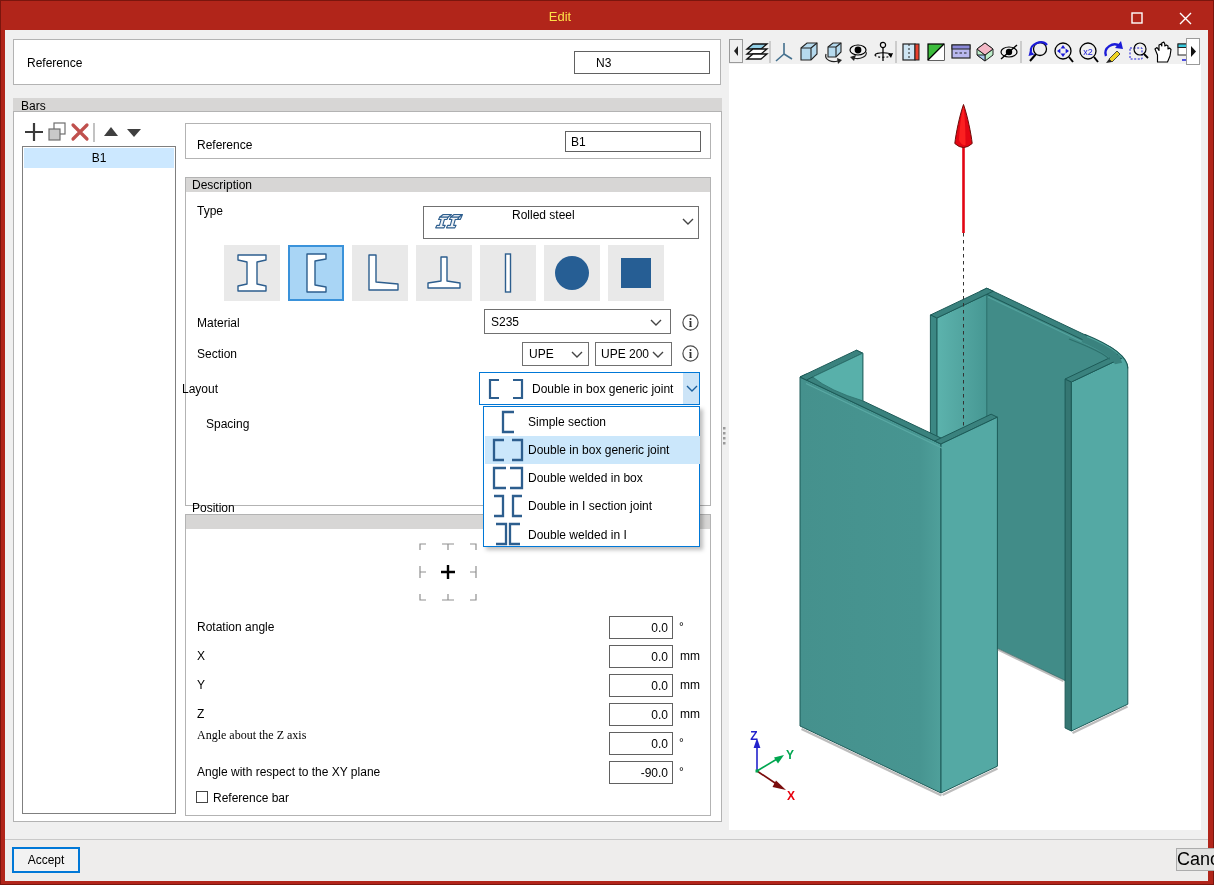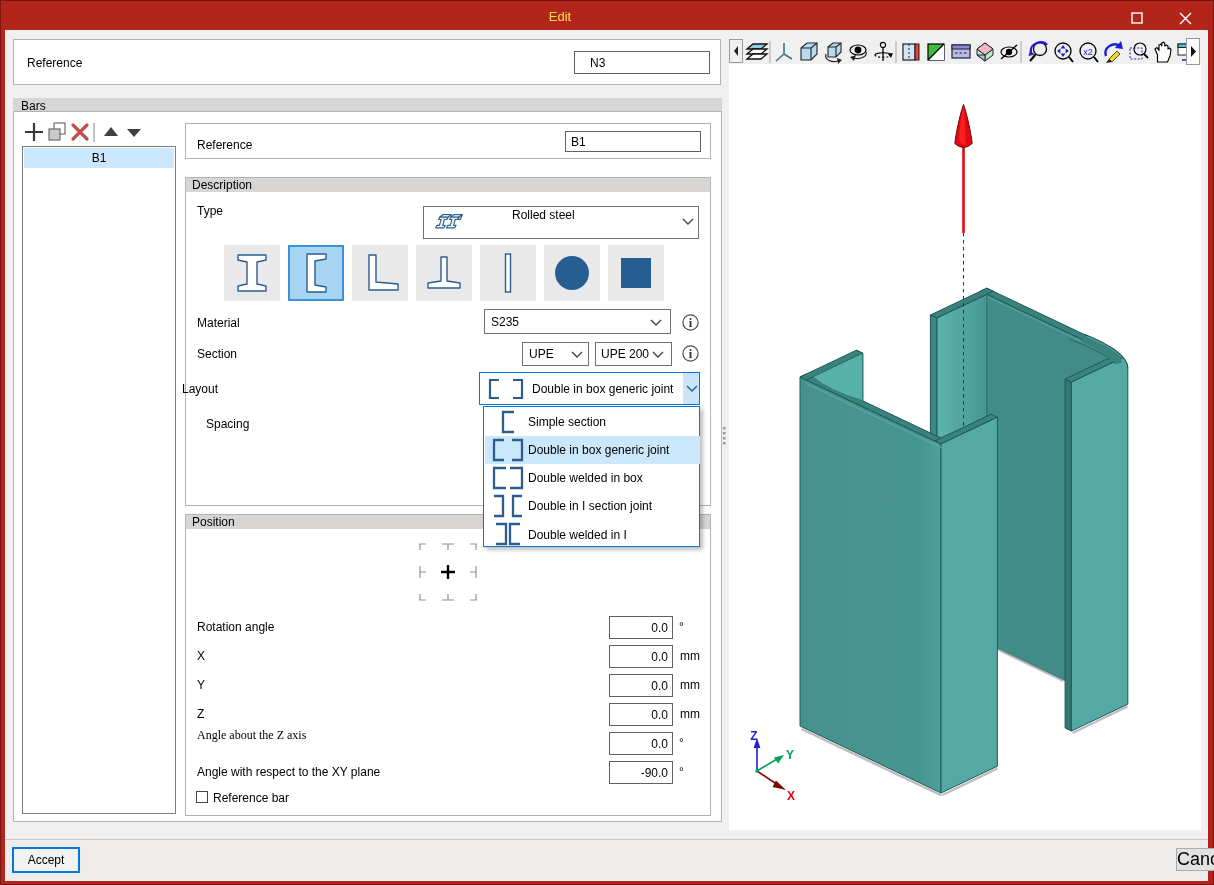--- a/index.html
+++ b/index.html
@@ -24,21 +24,21 @@
 <div class="win">
  <div class="abs" style="left:540px;top:9px;width:40px;text-align:center;font-size:13px;color:#fde047;">Edit</div>
  <svg class="abs" style="left:1125px;top:8px;" width="80" height="20" viewBox="0 0 80 20">
    <rect x="7" y="5" width="10" height="10" fill="none" stroke="#fff" stroke-width="1.4"></rect>
    <path d="M55 5 L66 16 M66 5 L55 16" stroke="#fff" stroke-width="1.4" fill="none"></path>
  </svg>
  <div class="client"></div>
 
  <div class="panel" style="left:13px;top:39px;width:708px;height:46px;"></div>
  <div class="lbl" style="left:27px;top:56px;">Reference</div>
- <div class="inp" style="left:574px;top:51px;width:136px;height:23px;padding-left:15px;">N3</div>
+ <div class="inp" style="left:574px;top:51px;width:136px;height:23px;padding-left:21px;">N3</div>
 
  <div class="abs" style="left:13px;top:98px;width:709px;height:13px;background:#d7d6d5;"></div>
  <div class="lbl" style="left:21px;top:99px;">Bars</div>
  <div class="panel" style="left:13px;top:111px;width:709px;height:711px;"></div>
 
  <svg class="abs" style="left:20px;top:118px;" width="130" height="26" viewBox="0 0 130 26">
    <path d="M14 5 V23 M5 14 H23" stroke="#3a3a3a" stroke-width="2.2"></path>
    <rect x="34" y="5" width="11" height="11" fill="#fff" stroke="#6e6e6e" stroke-width="1.2"></rect>
    <rect x="29" y="11" width="11" height="11" fill="#c9c9c9" stroke="#6e6e6e" stroke-width="1.2"></rect>
    <path d="M53 7 L67 21 M67 7 L53 21" stroke="#c0504d" stroke-width="3.2" stroke-linecap="round"></path>
@@ -144,21 +144,21 @@
  <div class="lbl" style="left:532px;top:382px;">Double in box generic joint</div>
  <svg class="abs" style="left:686px;top:385px;" width="12" height="8">
       <path d="M1 1 L6 6 L11 1" stroke="#1b5f9d" stroke-width="1.4" fill="none"></path>
     </svg>
 
  <div class="lbl" style="left:206px;top:417px;">Spacing</div>
 
  <div class="panel" style="left:185px;top:514px;width:526px;height:302px;">
    <div class="ghead"></div>
  </div>
- <div class="lbl" style="left:192px;top:515px;">Position</div>
+ <div class="lbl" style="left:192px;top:501px;">Position</div>
  <svg class="abs" style="left:412px;top:536px;" width="75" height="72" viewBox="0 0 75 72">
   <g stroke="#8f8f8f" stroke-width="1.2" fill="none">
    <path d="M8 14 V8 H14"></path>
         <path d="M30 8 H42 M36 8 V14"></path>
         <path d="M58 8 H64 V14"></path>
    <path d="M8 30 V42 M8 36 H14"></path>
         <path d="M64 30 V42 M64 36 H58"></path>
    <path d="M8 58 V64 H14"></path>
         <path d="M30 64 H42 M36 64 V58"></path>
         <path d="M58 64 H64 V58"></path>

